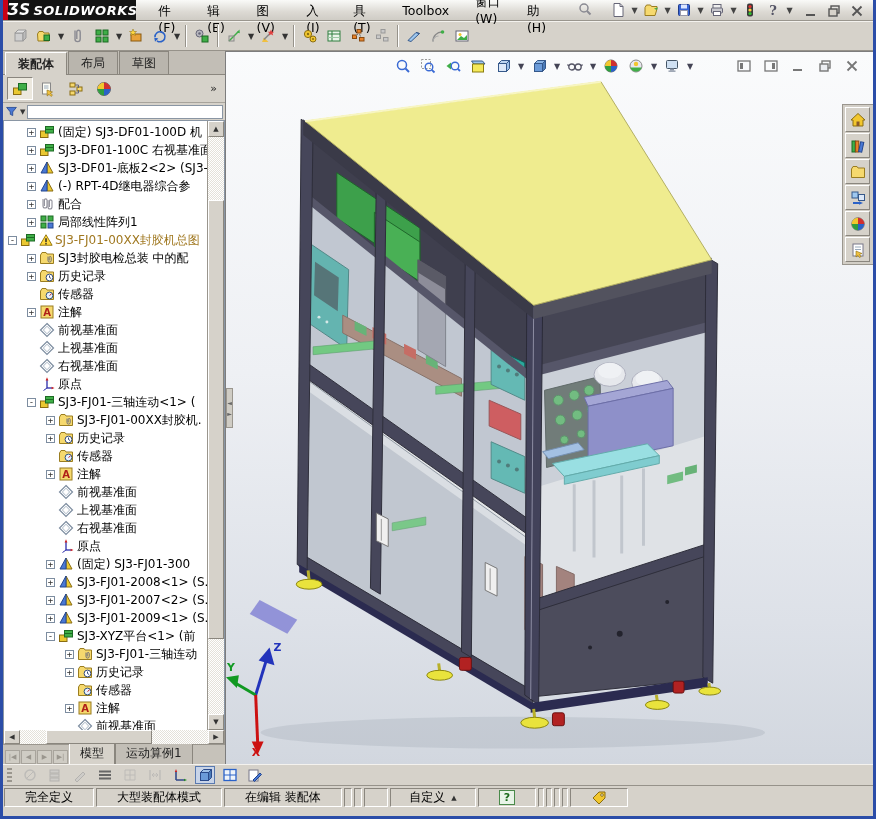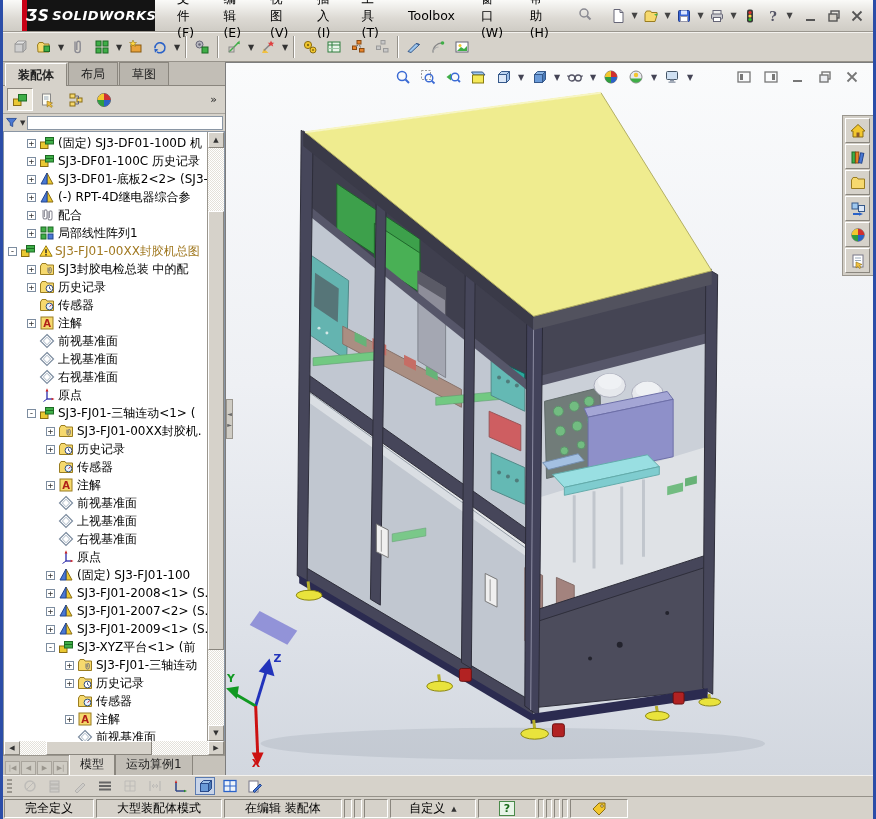--- a/index.html
+++ b/index.html
@@ -1,21 +1,21 @@
 <!DOCTYPE html>
 <html><head>
 <meta charset="utf-8">
 <style>
   * { margin:0; padding:0; box-sizing:border-box; }
   html,body { width:876px; height:819px; overflow:hidden; font-family:"DejaVu Sans", sans-serif; }
   .window { position:absolute; inset:0; background:#d6d2ca;
             border-left:3px solid #2b4da8; border-right:3px solid #2b4da8; border-bottom:3px solid #2b4da8; }
   
-  .titlebar { height:32px; display:flex; align-items:stretch;
-              background:linear-gradient(#fafaf8,#dcd9d3 60%,#cfccc5); border-bottom:1px solid #9a968e;padding-left:19px; }
+  .titlebar { height:21px; display:flex; align-items:stretch;
+              background:linear-gradient(#fafaf8,#dcd9d3 60%,#cfccc5); border-bottom:1px solid #9a968e; }
   .brand-stripe { width:7px; background:#c90016; }
   .brand-box { width:128px; background:#141414; color:#fff; display:flex; align-items:center; justify-content:center;
                font-style:italic; font-weight:bold; font-size:13px; letter-spacing:.5px; }
   .brand-box .mark { color:#fff; font-size:15px; margin-right:3px; font-style:italic; }
   .menus { display:flex; align-items:center; padding-left:22px; gap:26px; font-size:12.5px; color:#000; }
   .menus span { cursor:default; }
   .qa { display:flex; align-items:center; margin-left:14px; gap:1px; }
   .qa .btn { width:22px; height:22px; display:grid; place-items:center; }
   .qa .caret { width:9px; font-size:8px; color:#444; text-align:center; }
   .winbtns { display:flex; align-items:center; gap:6px; margin-left:8px; margin-right:8px; color:#555; }
@@ -374,21 +374,21 @@
                 </svg></span>
               <span class="tlabel">(固定) SJ3-DF01-100D 机</span>
             </div>
             <div class="trow" style="padding-left: 23px;">
               <span class="expand">+</span>
               <span class="ticon"><svg width="16" height="16" viewBox="0 0 16 16">
                   <rect x="1.5" y="7" width="7.5" height="6.5" fill="#eac832" stroke="#8a6d12"></rect>
                   <rect x="6.5" y="2.5" width="8" height="6.5" fill="#3fae47" stroke="#1d6b24"></rect>
                   <line x1="6.5" y1="5.5" x2="14.5" y2="5.5" stroke="#1d6b24"></line>
                 </svg></span>
-              <span class="tlabel">SJ3-DF01-100C 历史记录</span>
+              <span class="tlabel">SJ3-DF01-100C 右视基准面</span>
             </div>
             <div class="trow" style="padding-left: 23px;">
               <span class="expand">+</span>
               <span class="ticon"><svg width="16" height="16" viewBox="0 0 16 16">
                   <polygon points="8,2 14,13 8,13" fill="#eac832" stroke="#8a6d12"></polygon>
                   <polygon points="8,2 2,13 8,13" fill="#4a78d4" stroke="#23468e"></polygon>
                 </svg></span>
               <span class="tlabel">SJ3-DF01-底板2&lt;2&gt; (SJ3-</span>
             </div>
             <div class="trow" style="padding-left: 23px;">
@@ -577,21 +577,21 @@
                   <line x1="8" y1="12" x2="4.5" y2="14.5" stroke="#2a2aaa"></line>
                 </svg></span>
               <span class="tlabel">原点</span>
             </div>
             <div class="trow" style="padding-left: 42px;">
               <span class="expand">+</span>
               <span class="ticon"><svg width="16" height="16" viewBox="0 0 16 16">
                   <polygon points="8,2 14,13 8,13" fill="#eac832" stroke="#8a6d12"></polygon>
                   <polygon points="8,2 2,13 8,13" fill="#4a78d4" stroke="#23468e"></polygon>
                 </svg></span>
-              <span class="tlabel">(固定) SJ3-FJ01-100</span>
+              <span class="tlabel">(固定) SJ3-FJ01-300</span>
             </div>
             <div class="trow" style="padding-left: 42px;">
               <span class="expand">+</span>
               <span class="ticon"><svg width="16" height="16" viewBox="0 0 16 16">
                   <polygon points="8,2 14,13 8,13" fill="#eac832" stroke="#8a6d12"></polygon>
                   <polygon points="8,2 2,13 8,13" fill="#4a78d4" stroke="#23468e"></polygon>
                 </svg></span>
               <span class="tlabel">SJ3-FJ01-2008&lt;1&gt; (S.</span>
             </div>
             <div class="trow" style="padding-left: 42px;">

